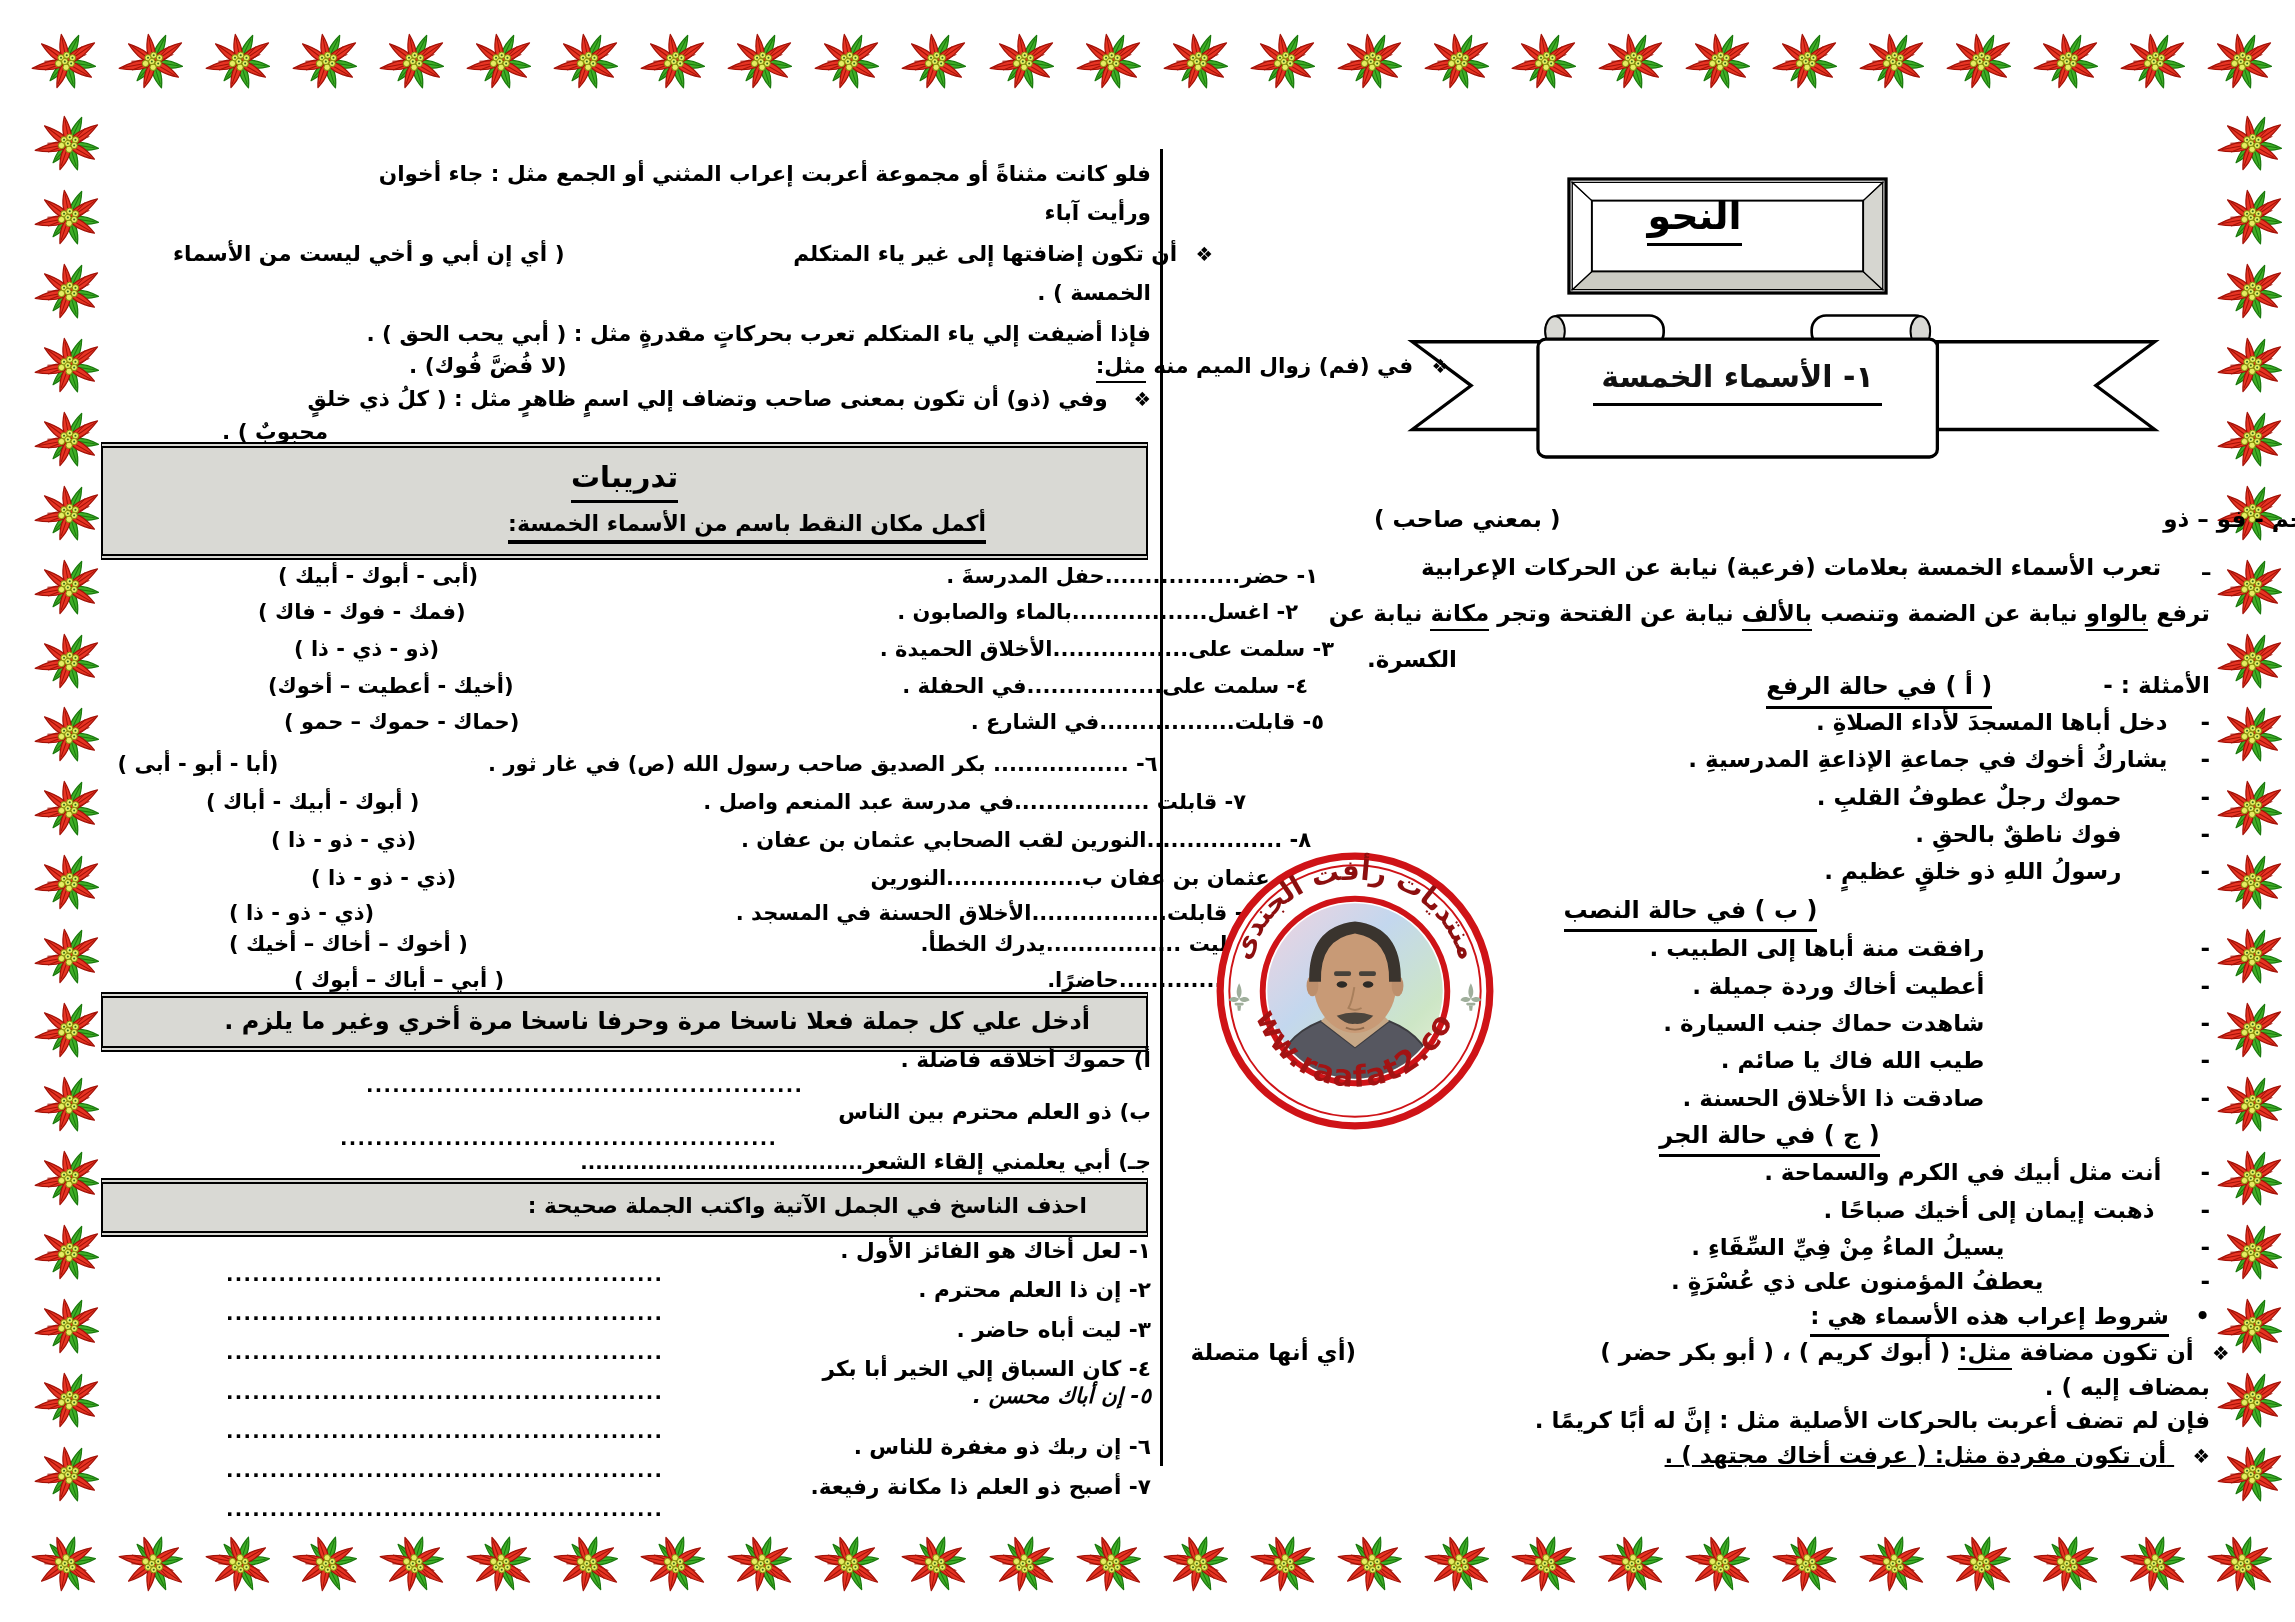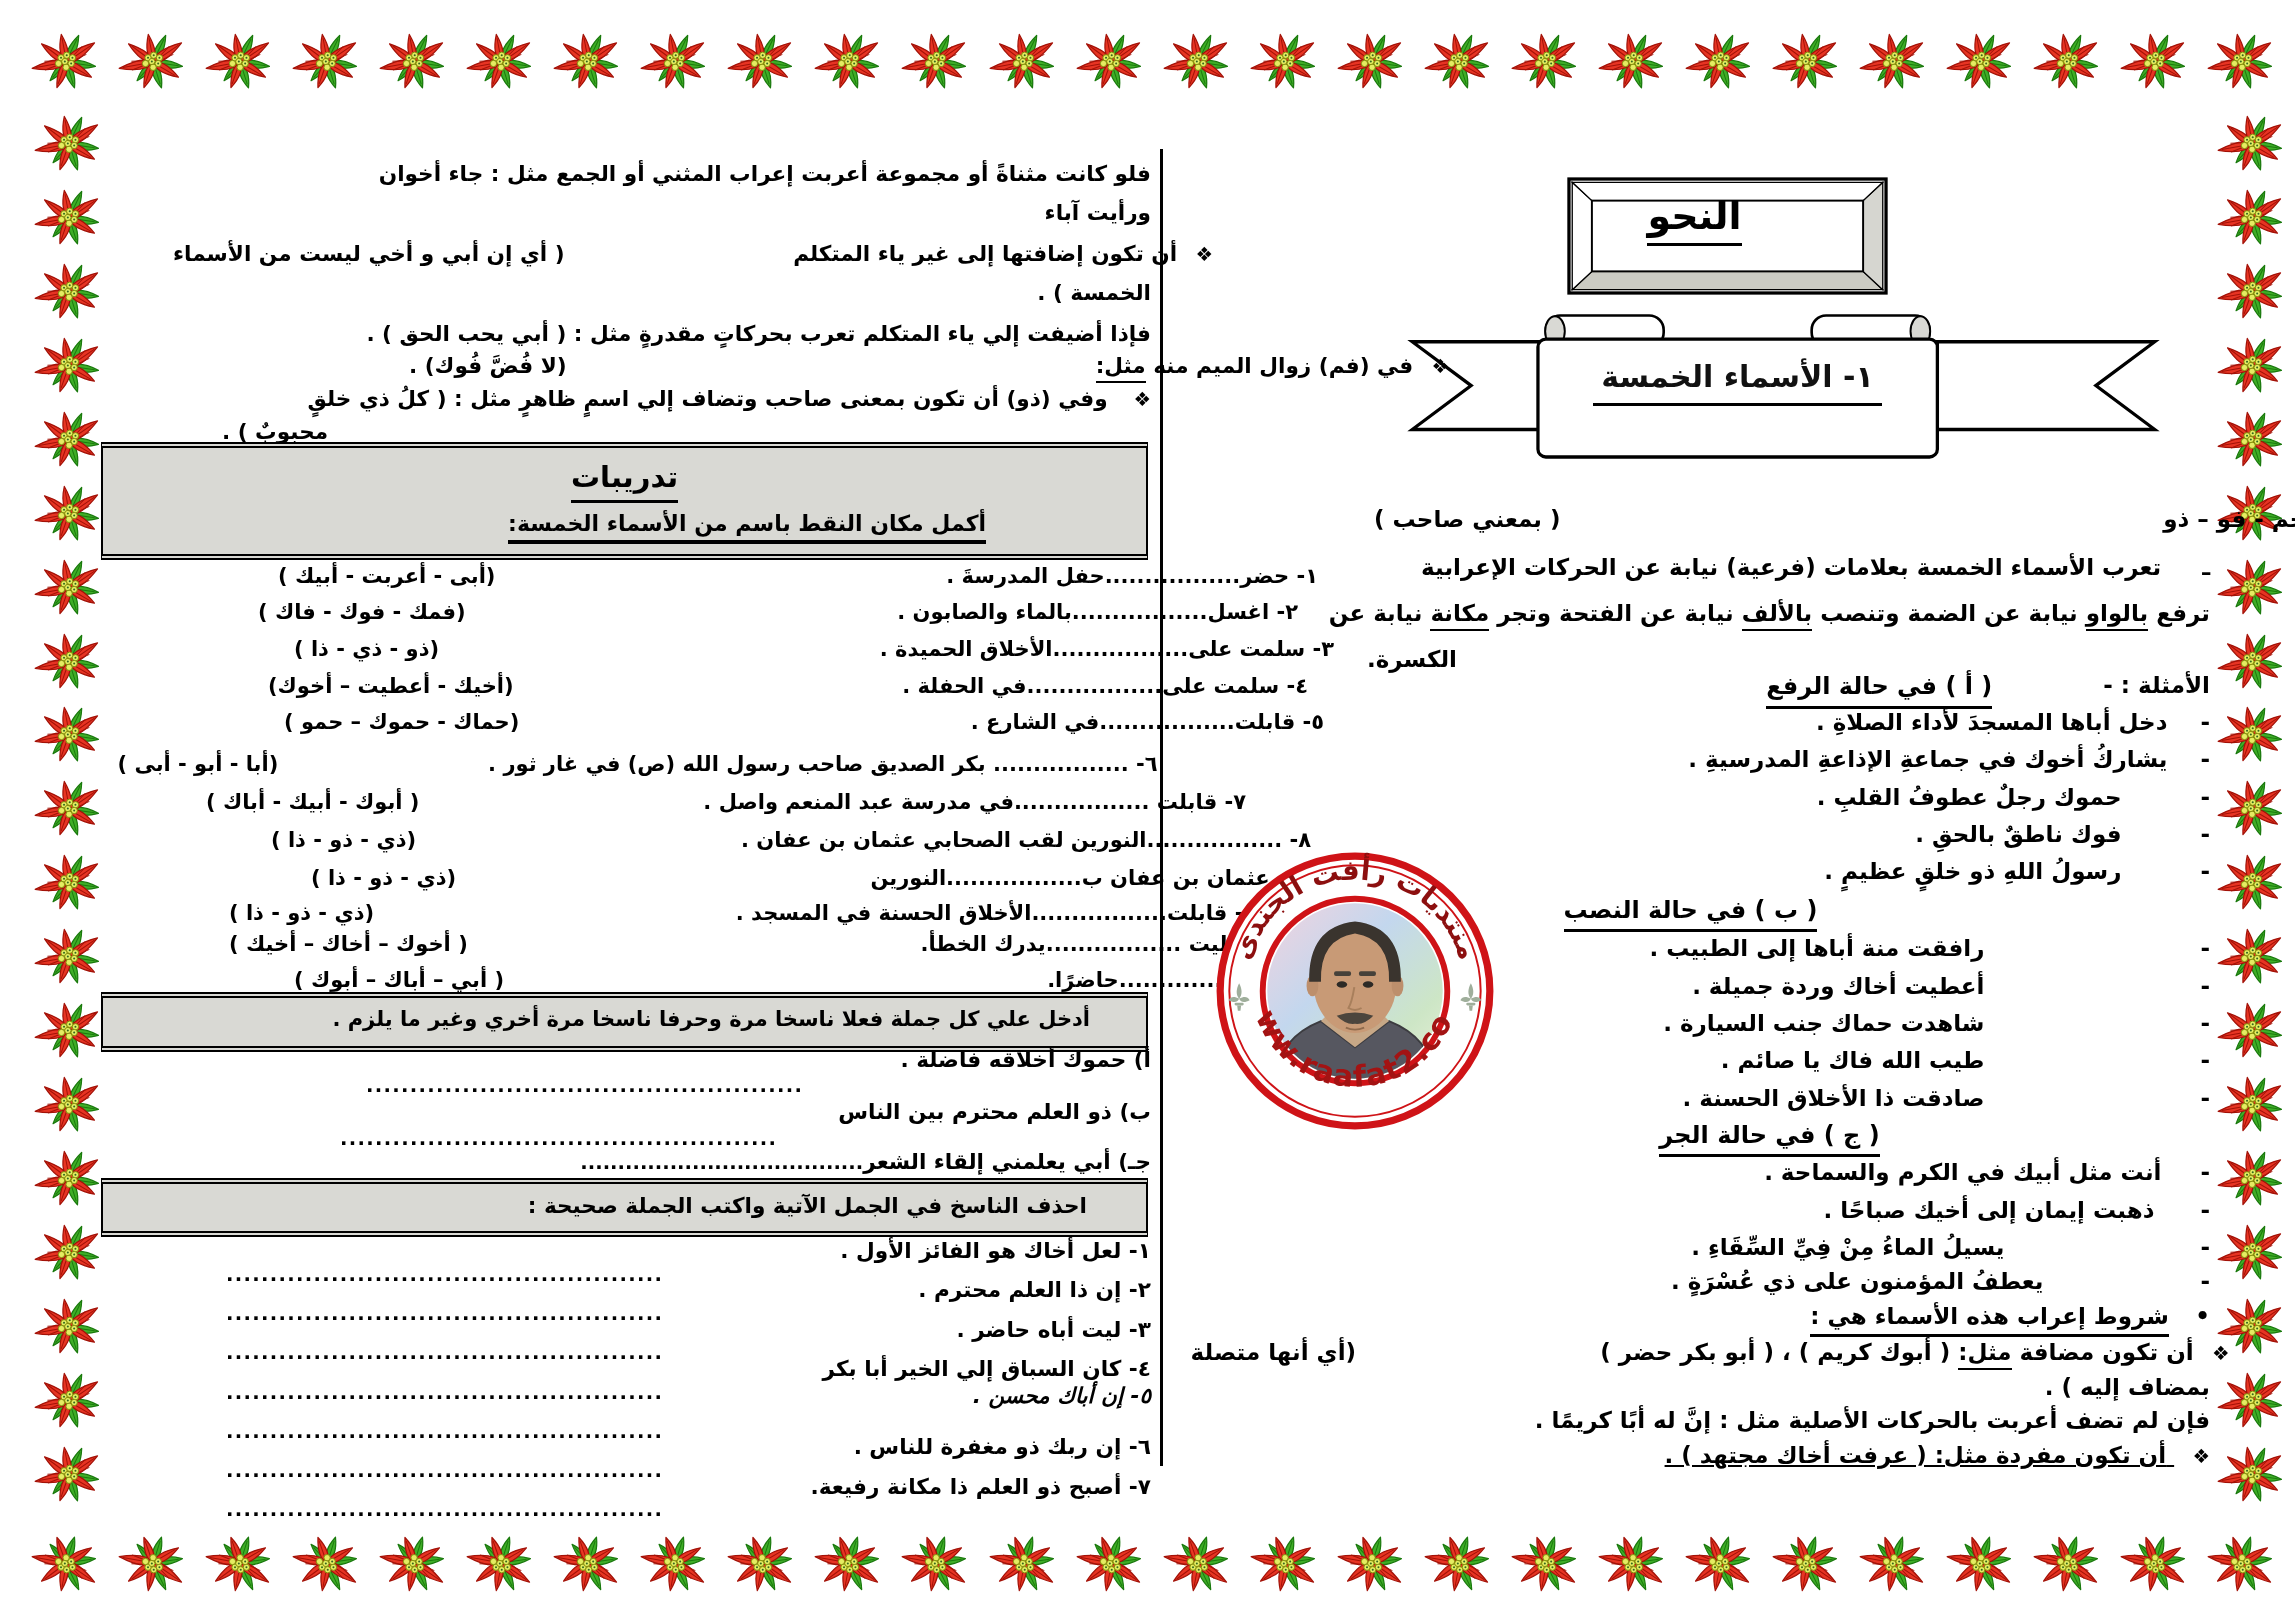--- a/index.html
+++ b/index.html
@@ -543,21 +543,21 @@
     <div style="text-align:center;font-size:29px;margin-top:11.8px;">
       <span class="uthick" style="padding-bottom:6.5px;">تدريبات</span>
     </div>
     <div style="text-align:right;font-size:22px;margin-top:17px;padding-left:160px;padding-right:160px;">
       <span style="border-bottom:4.6px solid #000;padding-bottom:4.6px;">أكمل مكان النقط باسم من الأسماء الخمسة:</span>
     </div>
   </div>
 
   <div class="lcol fill-row" style="top:563px;padding-left:167px;">
       <span>١- حضر.................حفل المدرسةَ .</span>
-      <span>(أبى  - أعربت - أبيك )</span>
+      <span>(أبى  - أبوك - أبيك )</span>
     </div>
   <div class="lcol fill-row" style="top:599px;padding-left:147px;">
       <span>٢- اغسل.................بالماء والصابون .</span>
       <span>(فمك - فوك - فاك )</span>
     </div>
   <div class="lcol fill-row" style="top:636px;padding-left:183px;">
       <span>٣- سلمت على.................الأخلاق الحميدة .</span>
       <span>(ذو - ذي - ذا )</span>
     </div>
   <div class="lcol fill-row" style="top:673px;padding-left:157px;">
@@ -591,21 +591,21 @@
   <div class="lcol fill-row" style="top:931px;padding-left:118px;">
       <span>١١- ليت .................يدرك الخطأ.</span>
       <span>( أخوك – أخاك – أخيك )</span>
     </div>
   <div class="lcol fill-row" style="top:967px;padding-left:183px;">
       <span>١٢- كان.................حاضرًا.</span>
       <span>( أبي – أباك – أبوك )</span>
     </div>
 
   <div class="gbox" style="left:101px;top:992px;width:1043px;height:48px;">
-    <div style="text-align:right;font-size:21px;margin-top:9.2px;padding-right:56px;">
+    <div style="text-align:right;font-size:24px;margin-top:9.2px;padding-right:56px;">
       <span>أدخل علي كل جملة فعلا ناسخا مرة وحرفا ناسخا مرة أخري وغير ما يلزم .</span>
     </div>
   </div>
 
   <div class="lcol rline" style="top:1047px;padding-right:52px;"><span>أ)  حموك أخلاقه فاضلة .</span></div>
   <div class="lcol dotline" style="top:1074px;text-align:left;padding-left:255px;"><span>..................................................</span></div>
   <div class="lcol rline" style="top:1099px;padding-right:62px;"><span>ب)   ذو العلم محترم بين الناس</span></div>
   <div class="lcol dotline" style="top:1127px;text-align:left;padding-left:229px;"><span>..................................................</span></div>
   <div class="lcol rline" style="top:1149px;padding-right:39px;"><span>جـ) أبي يعلمني إلقاء الشعر</span><span class="dotline" style="font-size:19.6px">......................................</span></div>
 

